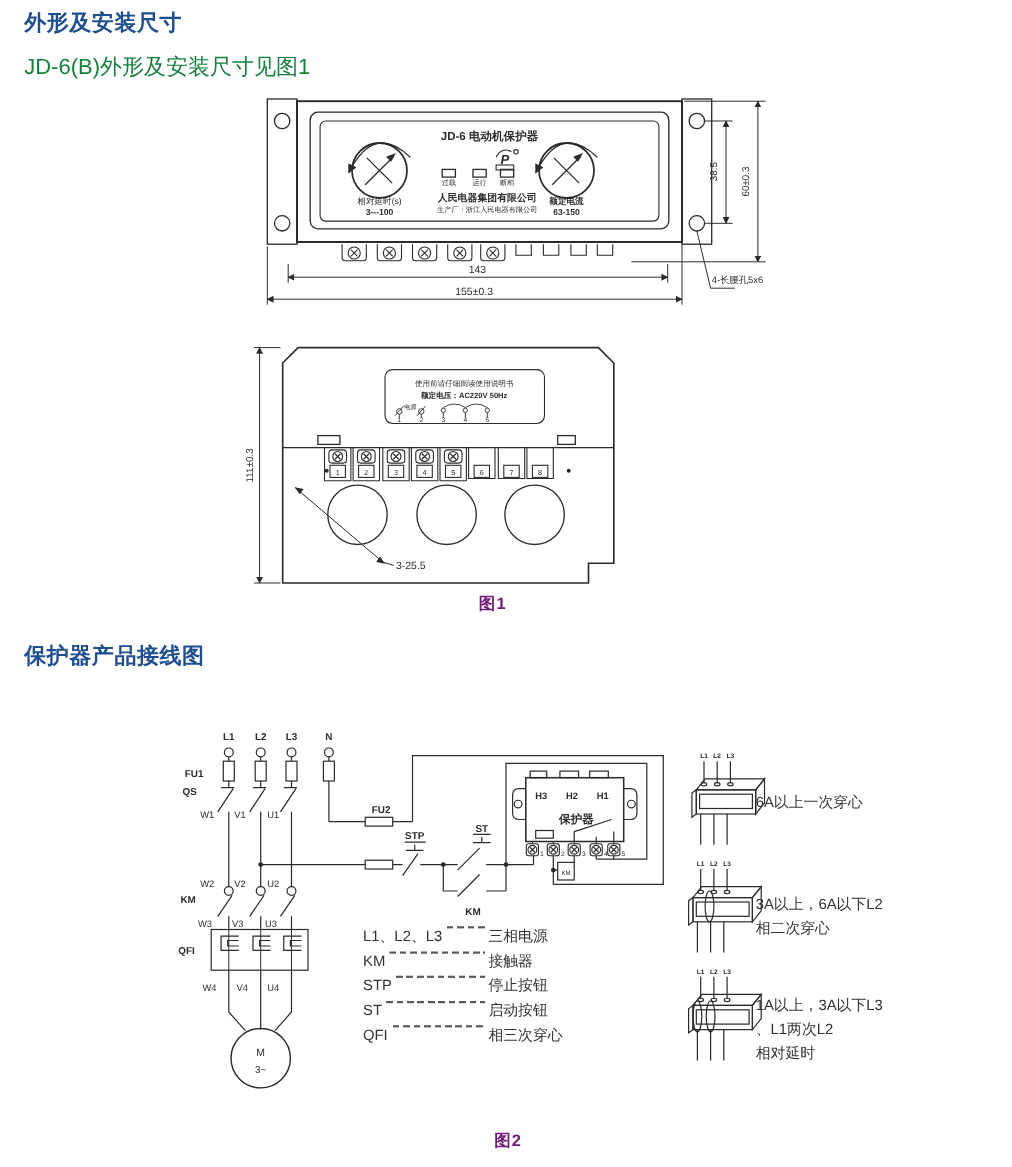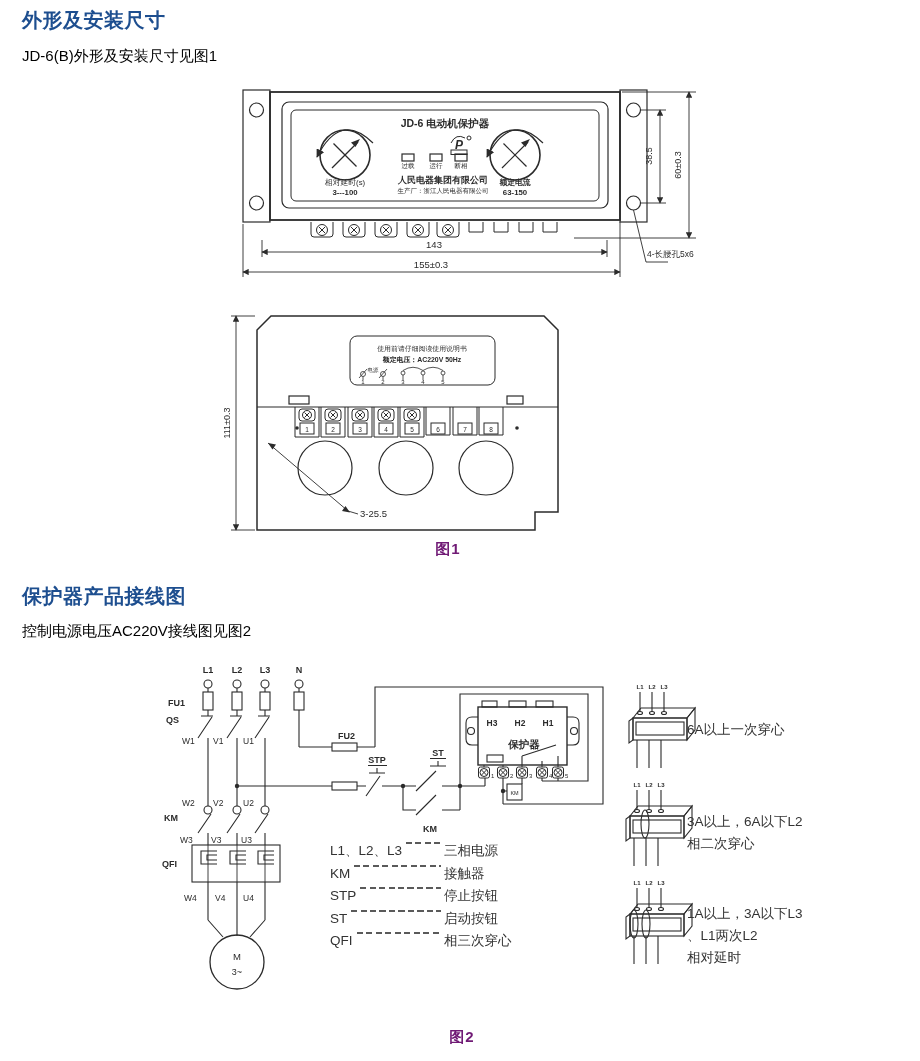--- a/index.html
+++ b/index.html
@@ -1,21 +1,21 @@
 <!DOCTYPE html>
 <html><head>
 <meta charset="utf-8">
 <style>
   *{margin:0;padding:0;box-sizing:border-box}
   html,body{background:#fff}
   .page{position:relative;width:920px;height:1061px;background:#ffffff;
         font-family:"Liberation Sans",sans-serif;overflow:hidden}
   .abs{position:absolute}
   .sec-heading{font-size:20px;font-weight:bold;color:#1d4e8f;letter-spacing:.5px}
-  .subtitle{font-size:15px;color:#000000}
+  .subtitle{font-size:20px;color:#15803d}
   .fig-caption{font-size:15px;font-weight:bold;color:#701a75;letter-spacing:1px;width:60px;text-align:center}
   svg.fig{position:absolute;overflow:visible}
   svg text{font-family:"Liberation Sans",sans-serif;fill:#2b2b2b;stroke:none}
   .mid{text-anchor:middle}
   .b{font-weight:bold}
   .it{font-style:italic}
   .t5{font-size:5.5px}.t6{font-size:6px}.t65{font-size:6.5px}.t7{font-size:6.9px}
   .t8{font-size:7.8px}.t85{font-size:8.5px}.t9{font-size:9px}.t95{font-size:9.5px}
   .t10{font-size:10.5px}
   .dot{fill:#2b2b2b;stroke:none}
@@ -234,21 +234,20 @@
         <path d="M35,231 H11 M35,445 H11"></path>
         <line x1="16" y1="231" x2="16" y2="445" marker-start="url(#ar1)" marker-end="url(#ar1)"></line>
       </g>
       <text x="10" y="338" class="mid t9" transform="rotate(-90 10 338)">111±0.3</text>
     </g>
   </svg>
 
   <div class="abs fig-caption" style="left:418px;top:540px">图1</div>
 
   <div class="abs sec-heading" style="left:22px;top:583px">保护器产品接线图</div>
-  <div class="abs subtitle" style="left:22px;top:622px">控制电源电压AC220V接线图见图2</div>
 
   <svg class="fig" style="left:160px;top:655px" width="760" height="345" viewBox="0 0 760 345">
     <g stroke="#2b2b2b" fill="none" stroke-width="1.1">
 
       <circle cx="48" cy="29" r="4"></circle>
       <circle cx="77" cy="29" r="4"></circle>
       <circle cx="105" cy="29" r="4"></circle>
       <circle cx="139" cy="29" r="4"></circle>
       <text x="48" y="18" class="mid b t9">L1</text>
       <text x="77" y="18" class="mid b t9">L2</text>

